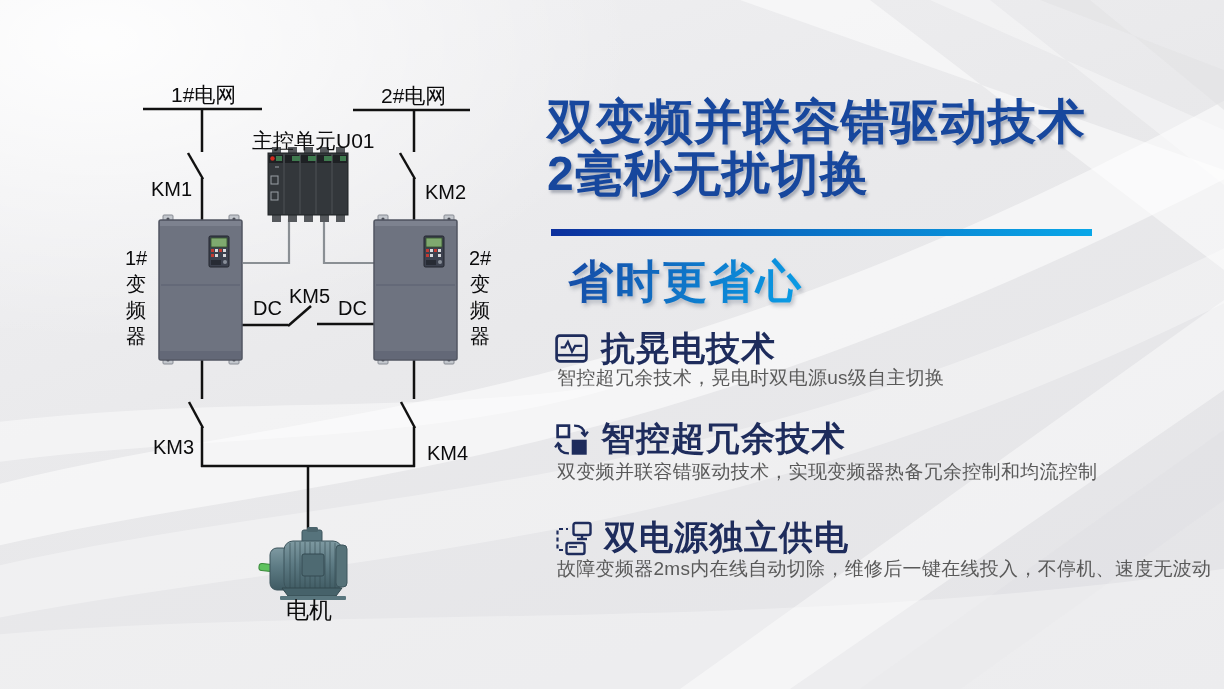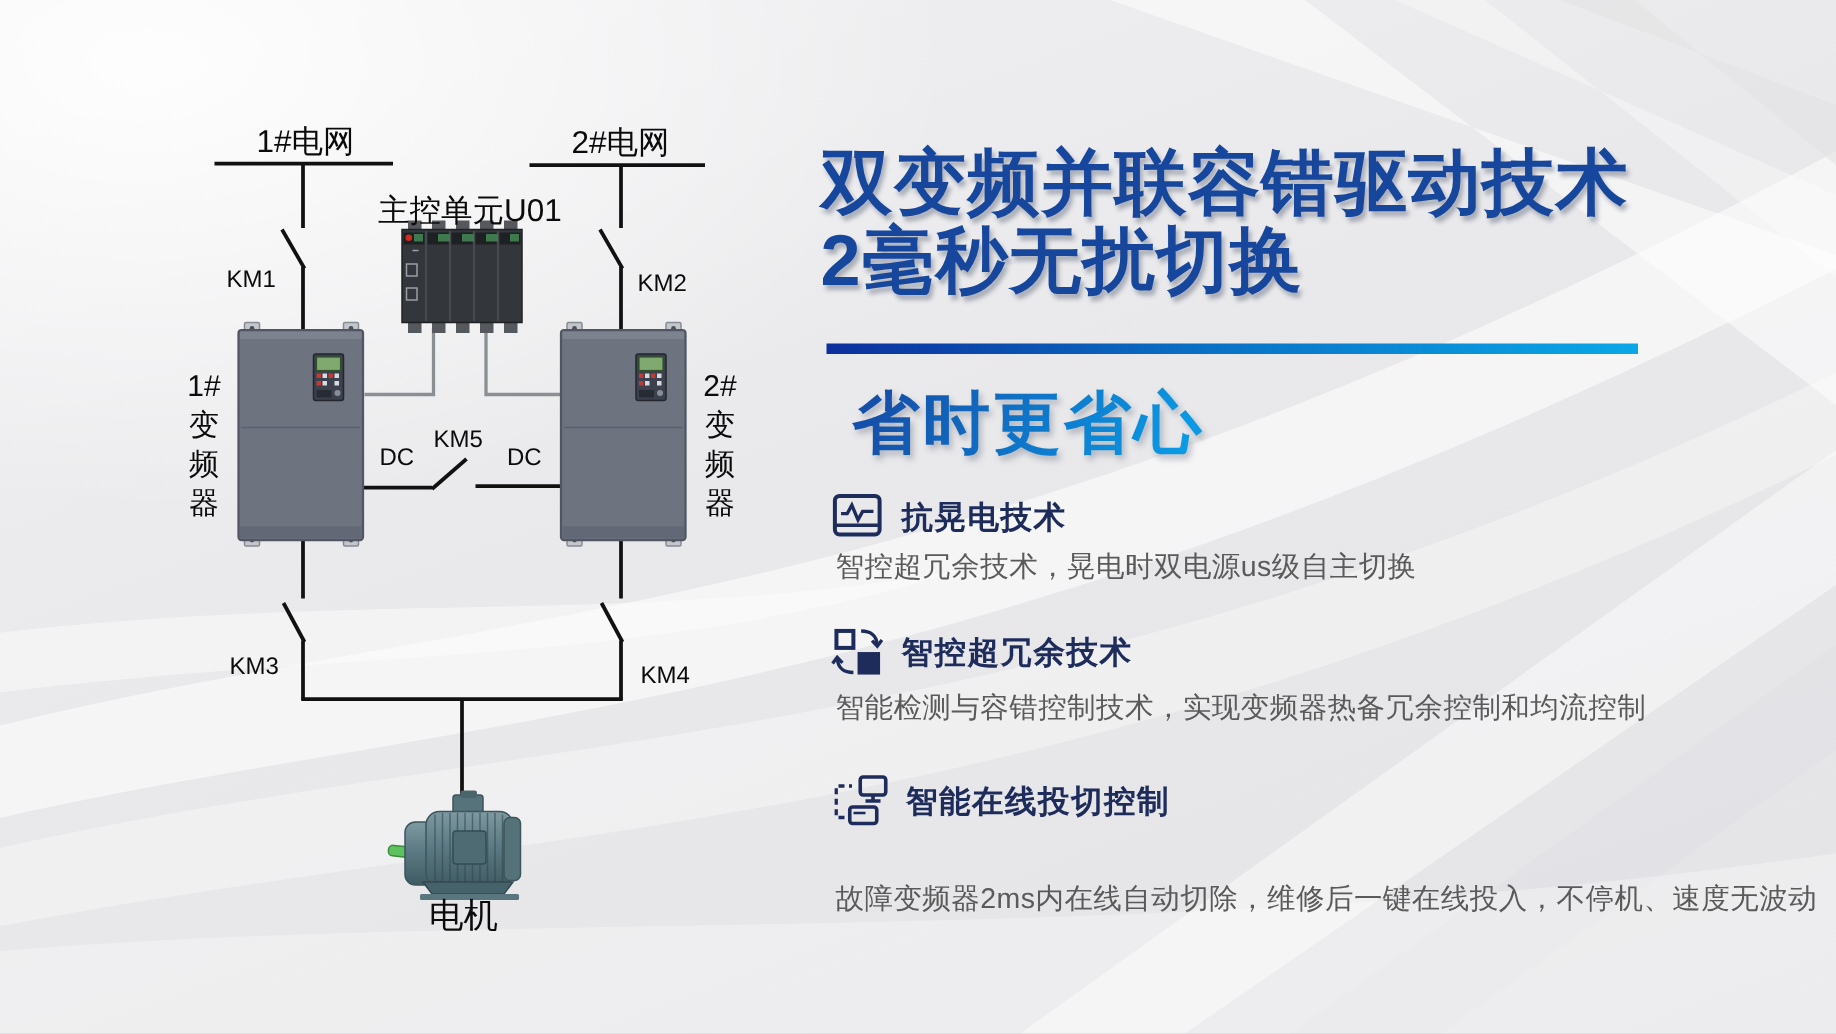--- a/index.html
+++ b/index.html
@@ -11,36 +11,36 @@
       linear-gradient(160deg,#f1f1f3 0%,#e9e9eb 45%,#e4e4e7 100%);
     text-decoration: underline;
   }
   svg{display:block;}
   .abs{position:absolute;}
   
   .bg-waves{position:absolute;inset:0;pointer-events:none;}
   
   .diagram-layer{position:absolute;left:0;top:0;width:540px;height:689px;}
   .dlabel{position:absolute;color:#0b0b0c;font-size:21px;line-height:1.1;white-space:nowrap;}
-  .dlabel.small{font-size:16px;}
+  .dlabel.small{font-size:20px;}
   .vlabel{position:absolute;font-size:20px;color:#0b0b0c;text-align:center;width:30px;}
   .vlabel div{line-height:26px;}
   
   .title-line{position:absolute;left:547px;font-weight:bold;font-size:48px;
     color:#17479d;letter-spacing:1px;white-space:nowrap;
     text-shadow:2px 3px 3px rgba(90,100,120,.45);}
   .divider{position:absolute;left:551px;top:229px;width:541px;height:7px;
     background:linear-gradient(90deg,#0c2f9d 0%,#0a6fc4 45%,#09a7e8 100%);}
   .tagline{position:absolute;left:568px;top:252px;font-weight:bold;font-size:45px;
     letter-spacing:2px;white-space:nowrap;
     background:linear-gradient(115deg,#1550aa 10%,#0d7fd0 60%,#0aa0e8 100%);
     -webkit-background-clip:text;background-clip:text;color:transparent;
     filter:drop-shadow(2px 3px 2px rgba(90,100,120,.4));}
   .feature{position:absolute;left:553px;display:flex;align-items:center;gap:11px;}
-  .feature-title{font-weight:bold;font-size:21px;color:#1e2c5c;letter-spacing:1px;white-space:nowrap;}
+  .feature-title{font-weight:bold;font-size:34px;color:#1e2c5c;letter-spacing:1px;white-space:nowrap;}
   .feature-desc{position:absolute;left:557px;font-size:19px;color:#5a5a5a;white-space:nowrap;letter-spacing:0.3px;}
   .ficon{width:37px;height:37px;flex:0 0 auto;}
 </style>
 </head>
 <body>
 
 <div class="stage">
 
   <svg class="bg-waves" width="1224" height="689" viewBox="0 0 1224 689">
     <path d="M-60,500 C280,400 620,440 1280,70 L1280,150 C620,500 280,470 -60,560 Z" fill="#ffffff" opacity="0.55"></path>
@@ -286,31 +286,31 @@
           <rect x="4.5" y="4.5" width="11" height="11"></rect>
           <rect x="19.5" y="19.5" width="12" height="12" fill="#1e2c5c"></rect>
           <path d="M20.5,4.5 C26.5,4.5 30.5,7.5 30.8,13" stroke-width="2.2"></path>
           <path d="M15.5,31.5 C9.5,31.5 5.5,28.5 5.2,23" stroke-width="2.2"></path>
         </g>
         <polyline points="27.6,10.8 31,14.4 34,10.4" fill="none" stroke="#1e2c5c" stroke-width="2.2"></polyline>
         <polyline points="8.4,25.2 5,21.6 2,25.6" fill="none" stroke="#1e2c5c" stroke-width="2.2"></polyline>
       </svg>
       <span class="feature-title">智控超冗余技术</span>
     </div>
-    <div class="feature-desc" style="top:459px;">智能检测与容错控制技术，实现变频器热备冗余控制和均流控制</div>
+    <div class="feature-desc" style="top:459px;">双变频并联容错驱动技术，实现变频器热备冗余控制和均流控制</div>
 
     <div class="feature" style="top:515px;">
       <svg class="ficon" viewBox="0 0 40 36" style="width:40px;">
         <g fill="none" stroke="#1e2c5c" stroke-width="2.4">
           <rect x="20.5" y="2.5" width="17" height="12" rx="2"></rect>
           <line x1="29" y1="14.5" x2="29" y2="18"></line>
           <line x1="24" y1="18.5" x2="34" y2="18.5"></line>
           <rect x="13.5" y="22.5" width="18" height="11" rx="2"></rect>
           <line x1="16" y1="26.5" x2="24" y2="26.5" stroke-width="1.8"></line>
           <polyline points="10,29.5 4.5,29.5 4.5,8.5 15,8.5" stroke-dasharray="4 3" stroke-width="2.2"></polyline>
         </g>
       </svg>
-      <span class="feature-title">智能在线投切控制</span>
-    </div>
-    <div class="feature-desc" style="top:586px;">故障变频器2ms内在线自动切除，维修后一键在线投入，不停机、速度无波动</div>
+      <span class="feature-title">双电源独立供电</span>
+    </div>
+    <div class="feature-desc" style="top:556px;">故障变频器2ms内在线自动切除，维修后一键在线投入，不停机、速度无波动</div>
   </div>
 
 </div>
 
 </body></html>

